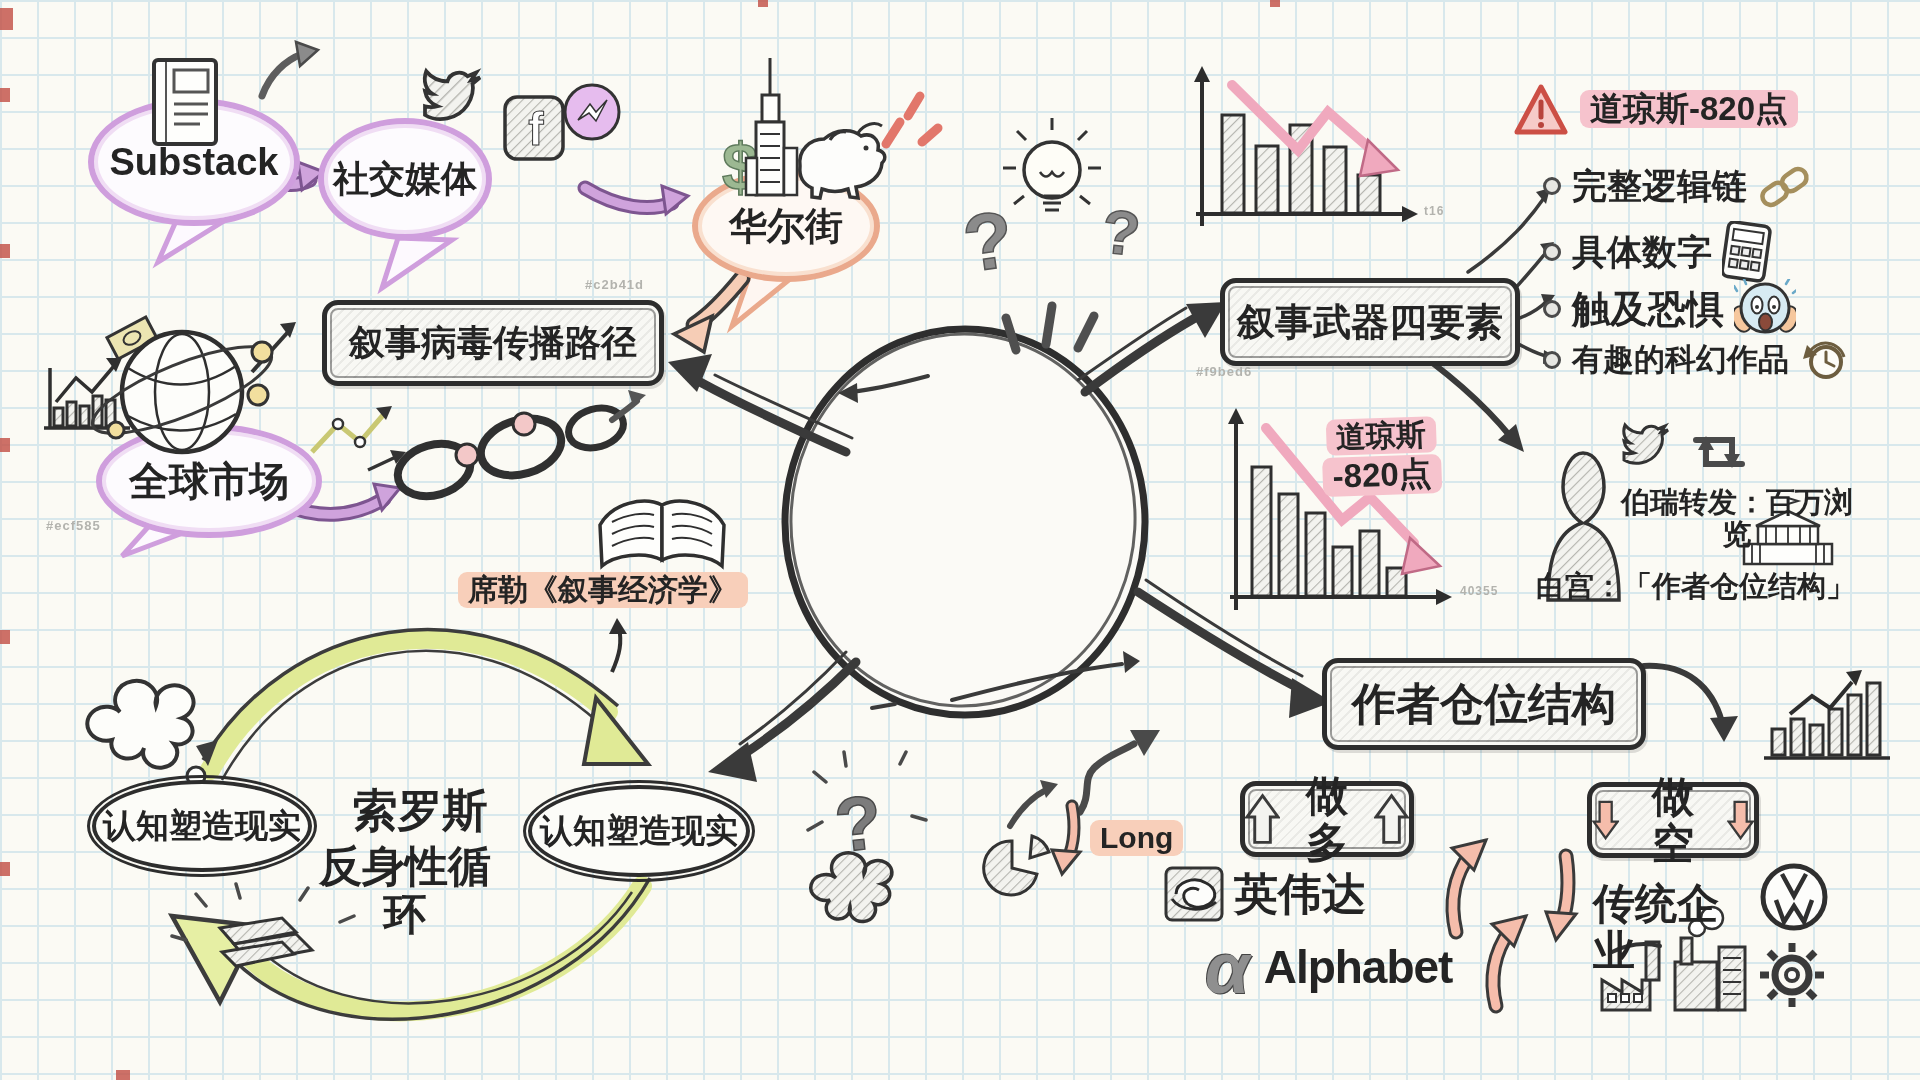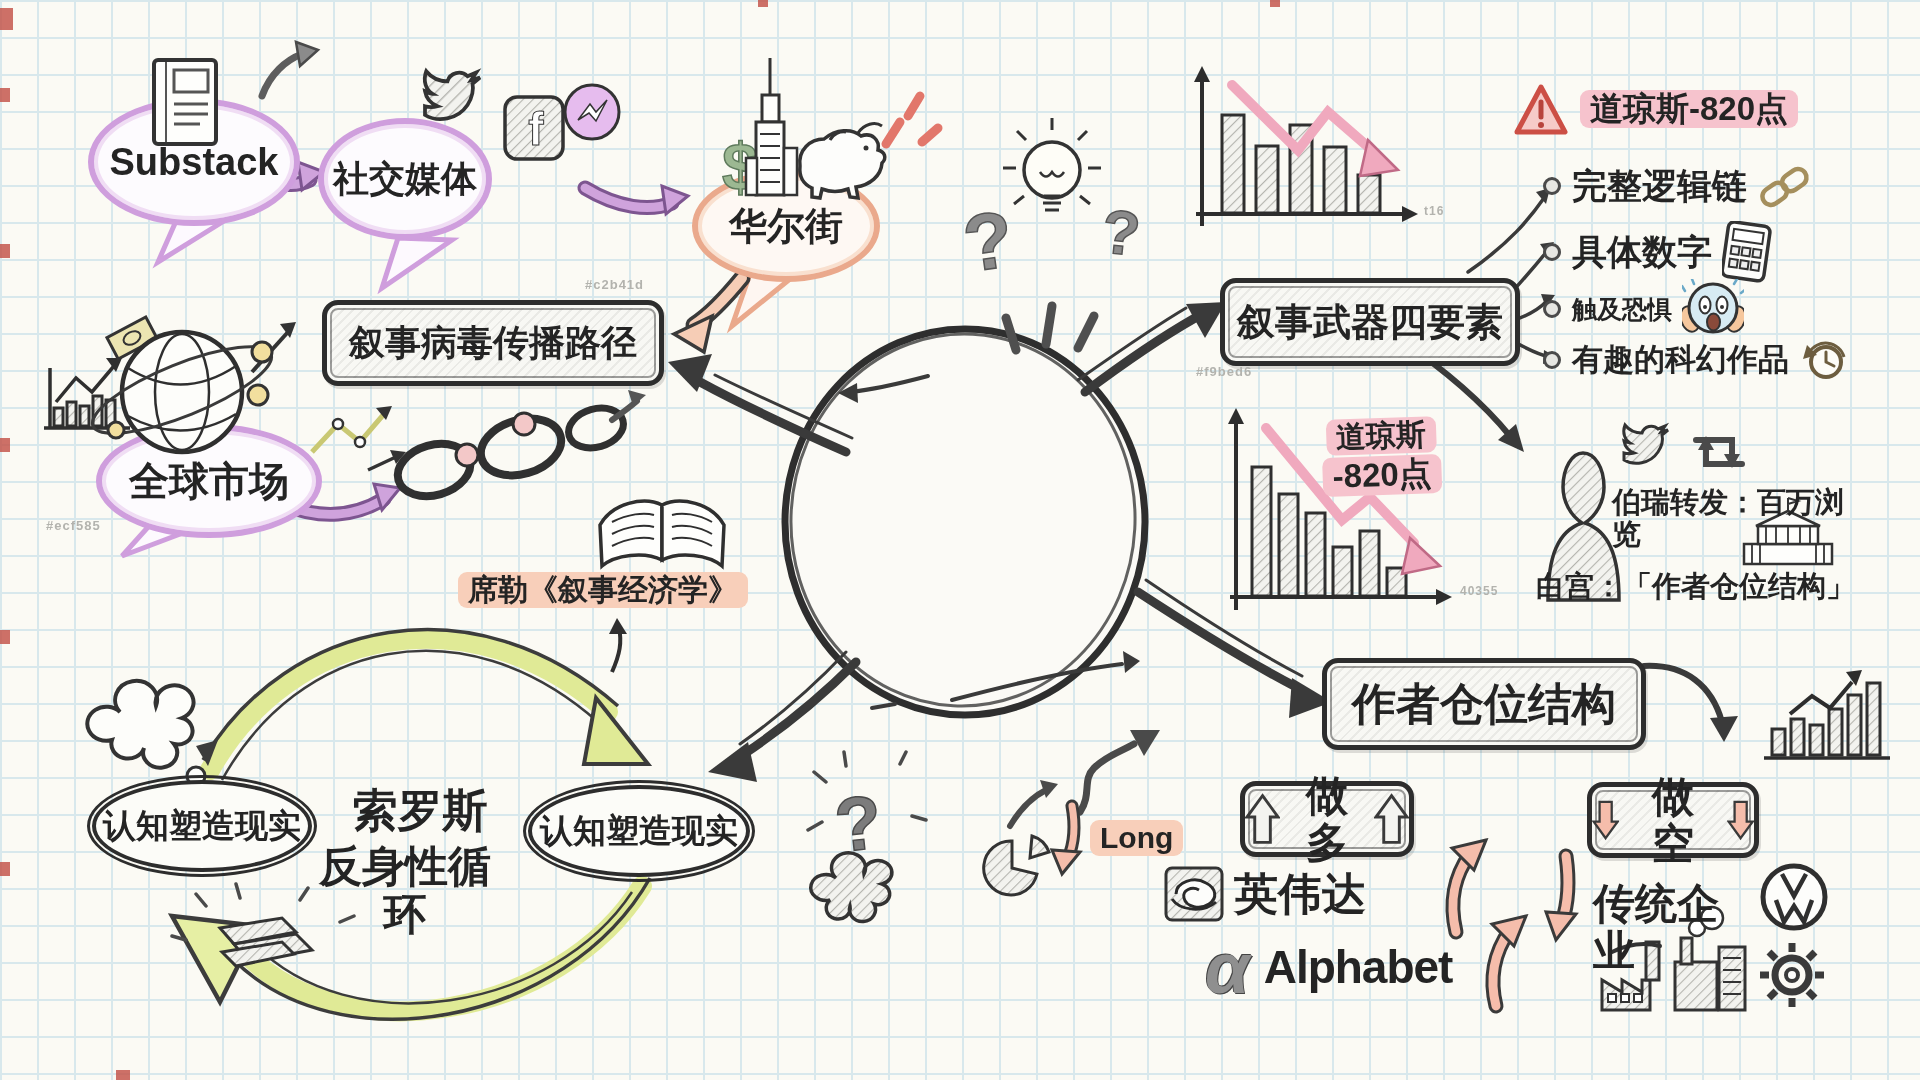--- a/index.html
+++ b/index.html
@@ -440,21 +440,21 @@
           <rect x="20" y="40" width="8" height="8" stroke="#333" fill="#eee" stroke-width="2"></rect>
           <rect x="31" y="40" width="8" height="8" stroke="#333" fill="#eee" stroke-width="2"></rect>
     </g>
   </svg>
 </div>
 
 <div class="row" style="left:1542px;top:279px">
   <svg width="20" height="20">
         <circle cx="10" cy="10" r="7.5" fill="#e6e6e2" stroke="#4a4a4a" stroke-width="3"></circle>
       </svg>
-  <span class="t" style="font-size:25px">触及恐惧</span>
+  <span class="t" style="font-size:38px">触及恐惧</span>
   <svg width="62" height="60" viewBox="0 0 62 60">
     <ellipse cx="8" cy="40" rx="9" ry="13" fill="#f6c79d" stroke="#333" stroke-width="2" transform="rotate(-18 8 40)"></ellipse>
     <ellipse cx="54" cy="40" rx="9" ry="13" fill="#f6c79d" stroke="#333" stroke-width="2" transform="rotate(18 54 40)"></ellipse>
     <circle cx="31" cy="29" r="24" fill="#d7ebf3" stroke="#333" stroke-width="3"></circle>
     <ellipse cx="23" cy="26" rx="5.5" ry="8.5" fill="#fff" stroke="#333" stroke-width="2"></ellipse>
     <ellipse cx="40" cy="26" rx="5.5" ry="8.5" fill="#fff" stroke="#333" stroke-width="2"></ellipse>
     <circle cx="23" cy="28" r="2" fill="#333"></circle>
         <circle cx="40" cy="28" r="2" fill="#333"></circle>
     <ellipse cx="31.5" cy="43" rx="6.5" ry="8.5" fill="#8a4a3a" stroke="#333" stroke-width="2"></ellipse>
     <path d="M3,12 l-3,-5 M12,5 l-2,-5 M52,5 l3,-5 M59,14 l5,-4" stroke="#6aa9c8" stroke-width="2.5" stroke-linecap="round"></path>
@@ -472,21 +472,21 @@
     <path d="M45,20 A19,19 0 0 0 10,16" fill="none" stroke="#6d5d3f" stroke-width="3"></path>
     <polygon points="4,22 8,8 18,18" fill="#6d5d3f"></polygon>
   </svg>
 </div>
 
 <div class="abs" style="left:1322px;top:418px;z-index:3;transform:rotate(-2deg);text-align:center">
   <span class="t hl-pink" style="font-size:30px;display:inline-block">道琼斯</span><br>
   <span class="t hl-pink" style="font-size:33px;display:inline-block;margin-top:2px">-820点</span>
 </div>
 
-<div class="abs t" style="left:1612px;top:486px;width:250px;font-size:29px;text-align:left;z-index:3">伯瑞转发：百万浏览</div>
+<div class="abs t" style="left:1612px;top:486px;width:250px;font-size:29px;text-align:center;z-index:3">伯瑞转发：百万浏览</div>
 <div class="abs t" style="left:1536px;top:570px;width:330px;font-size:29px;text-align:left;z-index:3">白宫：「作者仓位结构」</div>
 
 <div class="sketchbox" style="left:1322px;top:658px;width:314px;height:82px">
   <span class="t" style="font-size:44px">作者仓位结构</span>
 </div>
 
 <div class="sketchbox" style="left:1240px;top:781px;width:164px;height:66px;gap:6px">
   <svg width="36" height="52" viewBox="0 0 36 52">
     <polygon points="18,2 34,24 26,24 26,50 10,50 10,24 2,24" fill="#f4f4f0" stroke="#3a3a3a" stroke-width="3"></polygon>
   </svg>

